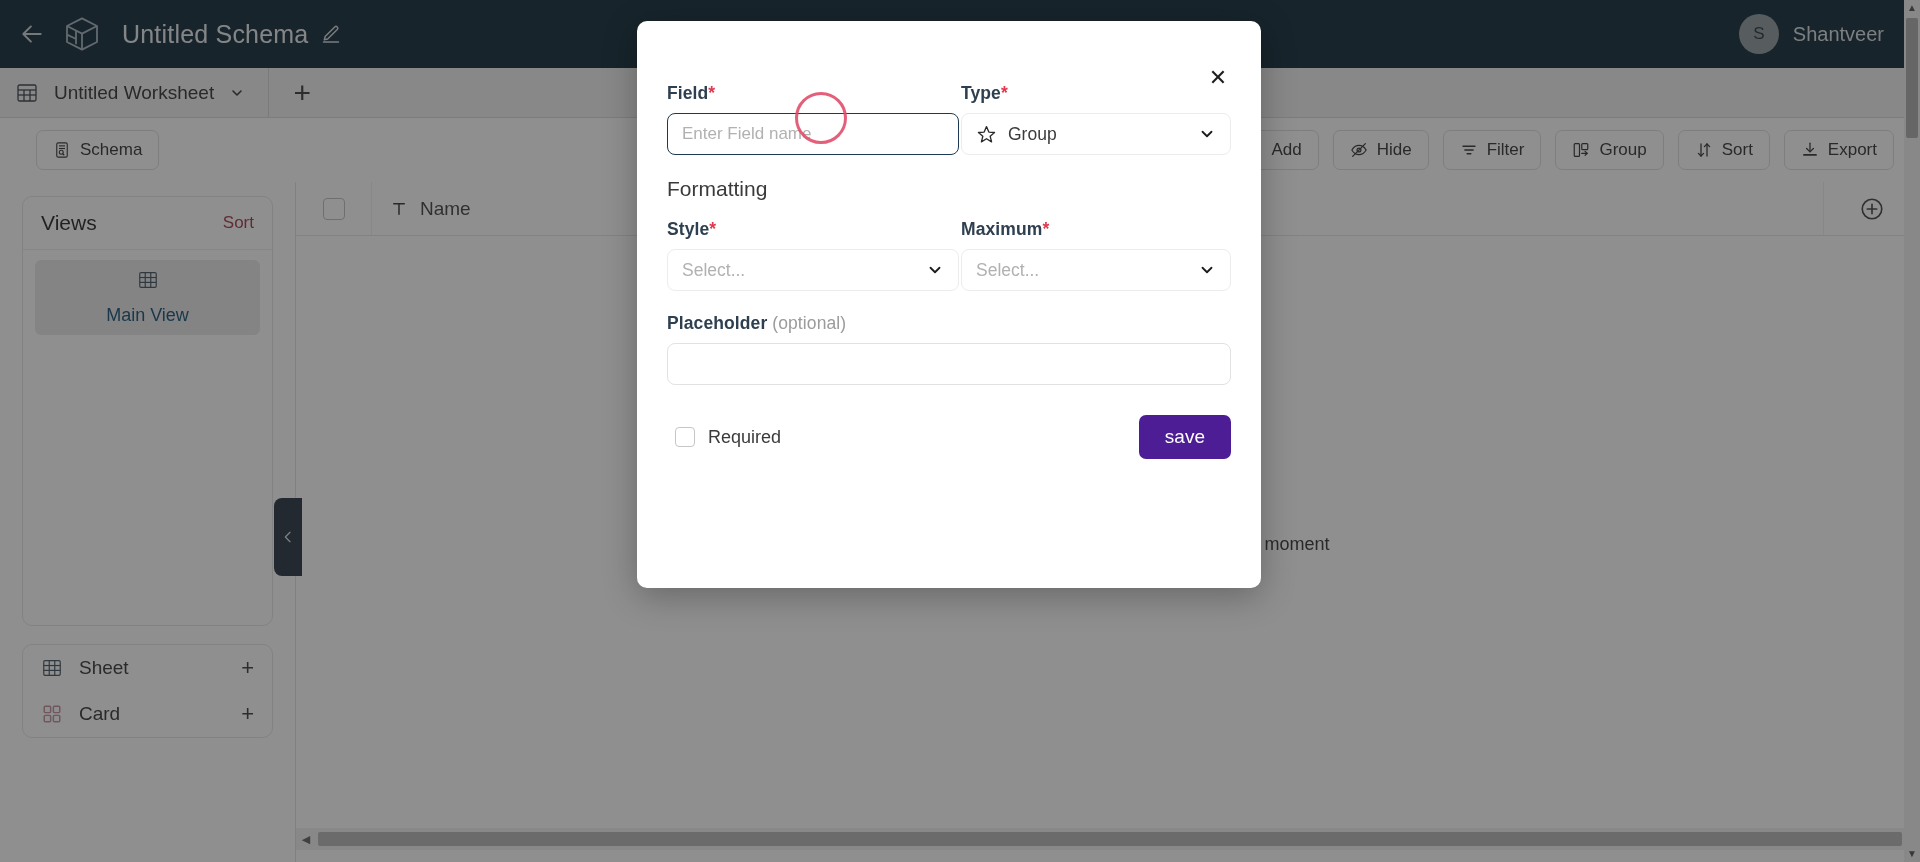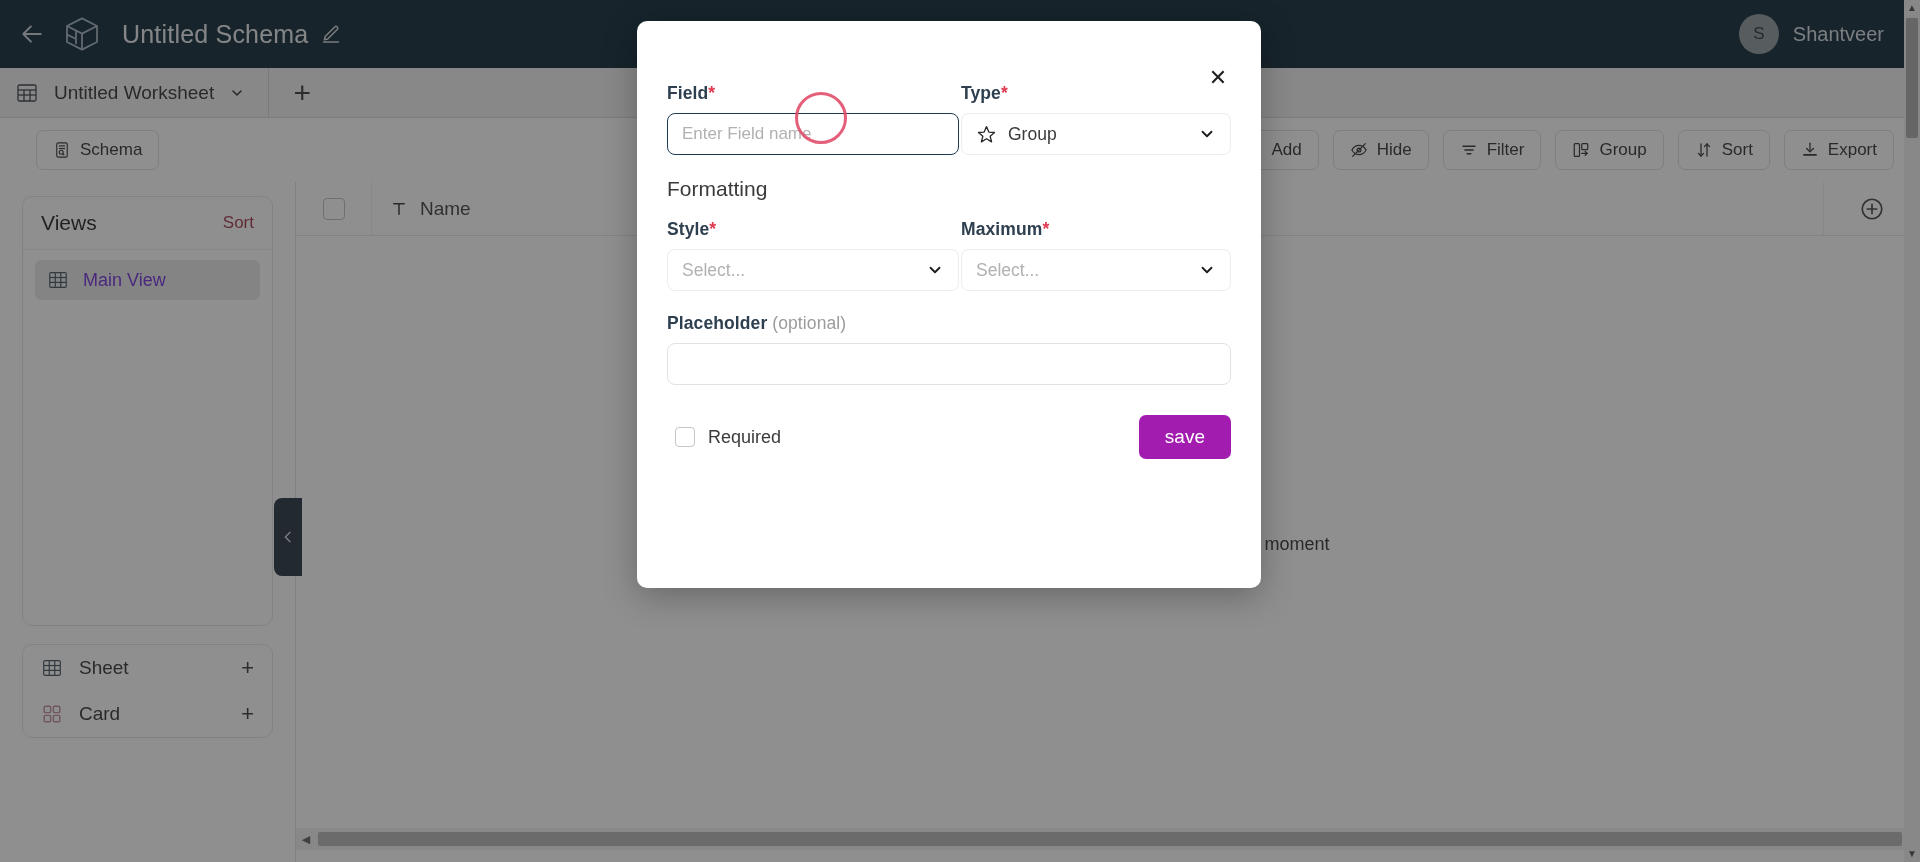--- a/index.html
+++ b/index.html
@@ -81,21 +81,21 @@
   .views-head {
     display: flex; align-items: center; justify-content: space-between;
     padding: 14px 18px 14px 18px; border-bottom: 1px solid #ececec;
   }
   .views-title { font-size: 21px; color: #1b1b1b; font-weight: 400; }
   .views-sort { font-size: 17px; color: #9e2f44; cursor: pointer; }
   .views-list { padding: 10px 12px; }
   .view-item {
     display: flex; align-items: center; gap: 14px; padding: 9px 12px;
     border-radius: 6px; background: #e9e9e9; cursor: pointer;
-    font-size: 18px; color: #6d28d9;
+    font-size: 18px; color: #0c4a6e; flex-direction: column;
   }
   .create-card {
     margin-top: 18px; border: 1px solid #e4e4e4; border-radius: 10px;
     padding: 0;
   }
   .create-head {
     display: flex; align-items: center; justify-content: space-between;
     padding: 16px 18px; cursor: pointer;
   }
   .create-title { font-size: 22px; color: #121212; }
@@ -206,21 +206,21 @@
   .selectbox .chev { margin-left: auto; display:flex; align-items:center; }
   .sect-title { font-size: 21px; color: #3a3a3a; margin: 22px 0 18px 0; font-weight: 400; }
   .row-sp { margin-top: 22px; }
   .footer-row {
     display: flex; align-items: center; margin-top: 30px;
   }
   .reqcheck { display: flex; align-items: center; gap: 13px; padding-left: 8px; cursor: pointer; }
   .reqcheck .cb { width: 20px; height: 20px; border: 1.6px solid #c6c6c6; border-radius: 4px; background:#fff;}
   .reqcheck .rl { font-size: 18px; color: #3b3b3b; }
   .save-btn {
-    margin-left: auto; background: #a21caf; color: #fff; border: none;
+    margin-left: auto; background: #4c1d95; color: #fff; border: none;
     border-radius: 7px; height: 44px; padding: 0 26px; font-size: 19px;
     cursor: pointer; font-family: "Liberation Sans", sans-serif;
   }
 
   
   .click-ring {
     position: absolute; left: 795px; top: 92px; width: 52px; height: 52px;
     border: 3.5px solid #e04a68; border-radius: 50%; z-index: 40;
     pointer-events: none; opacity: .88;
   }

